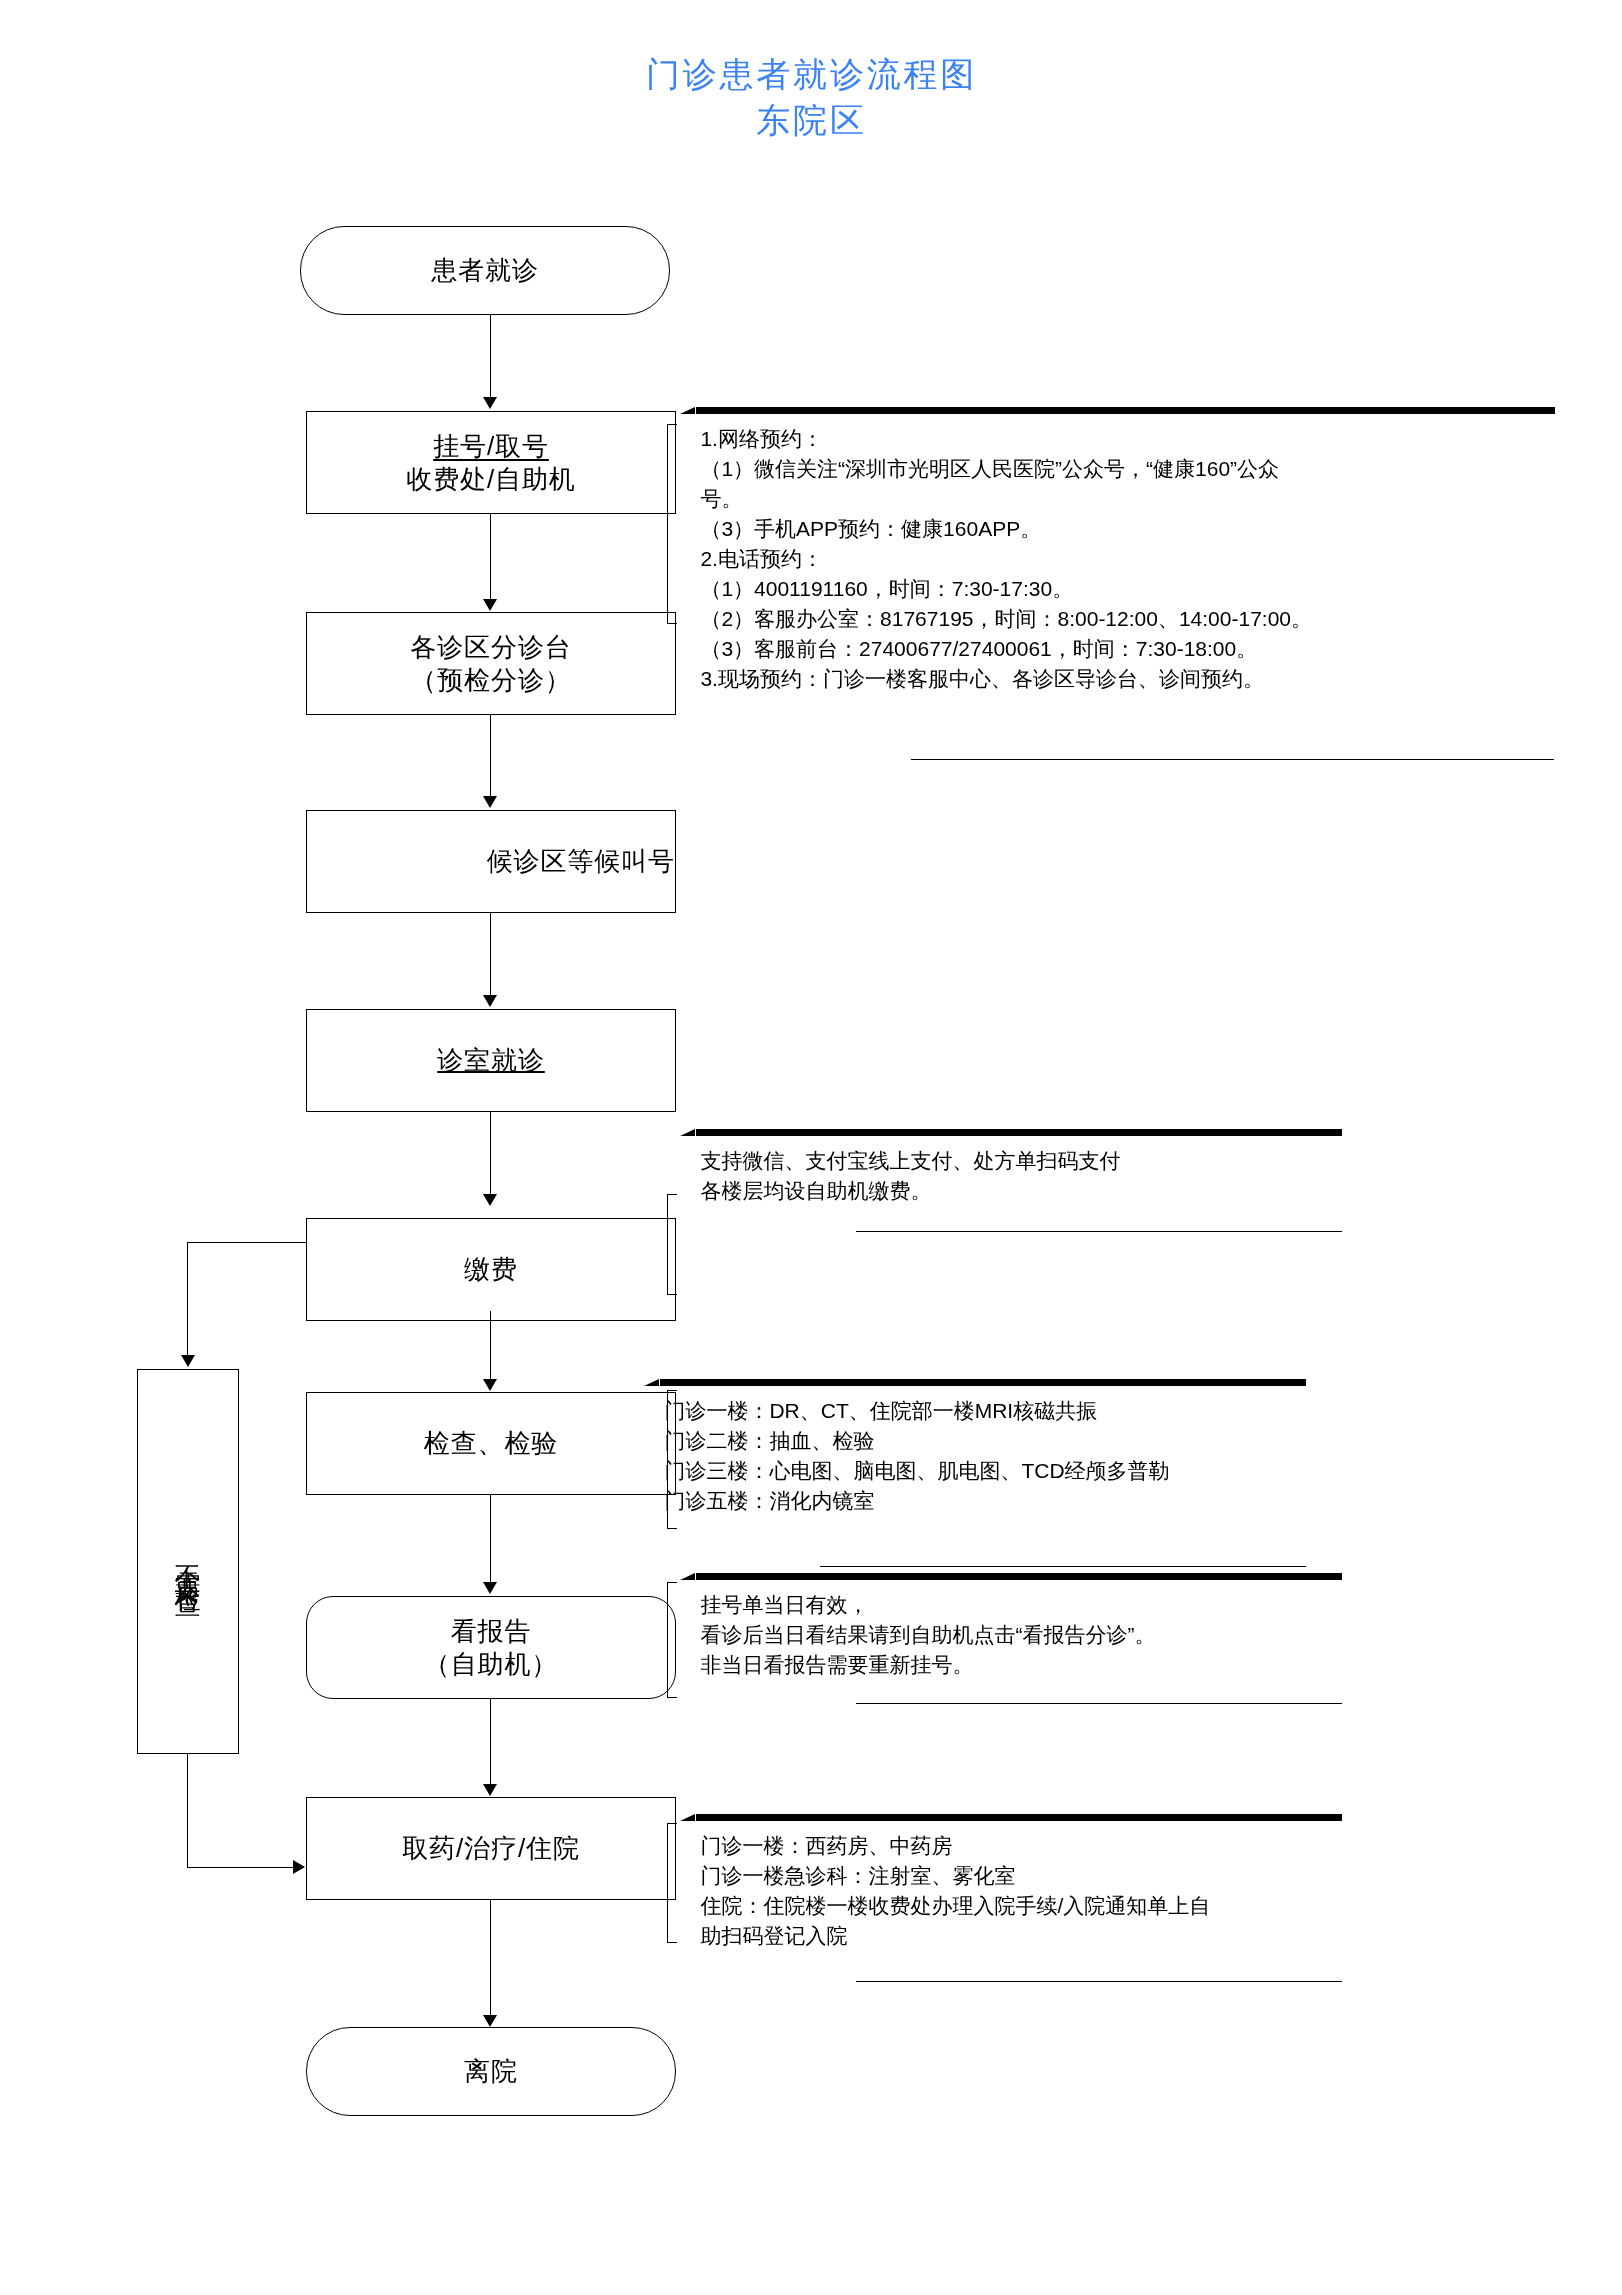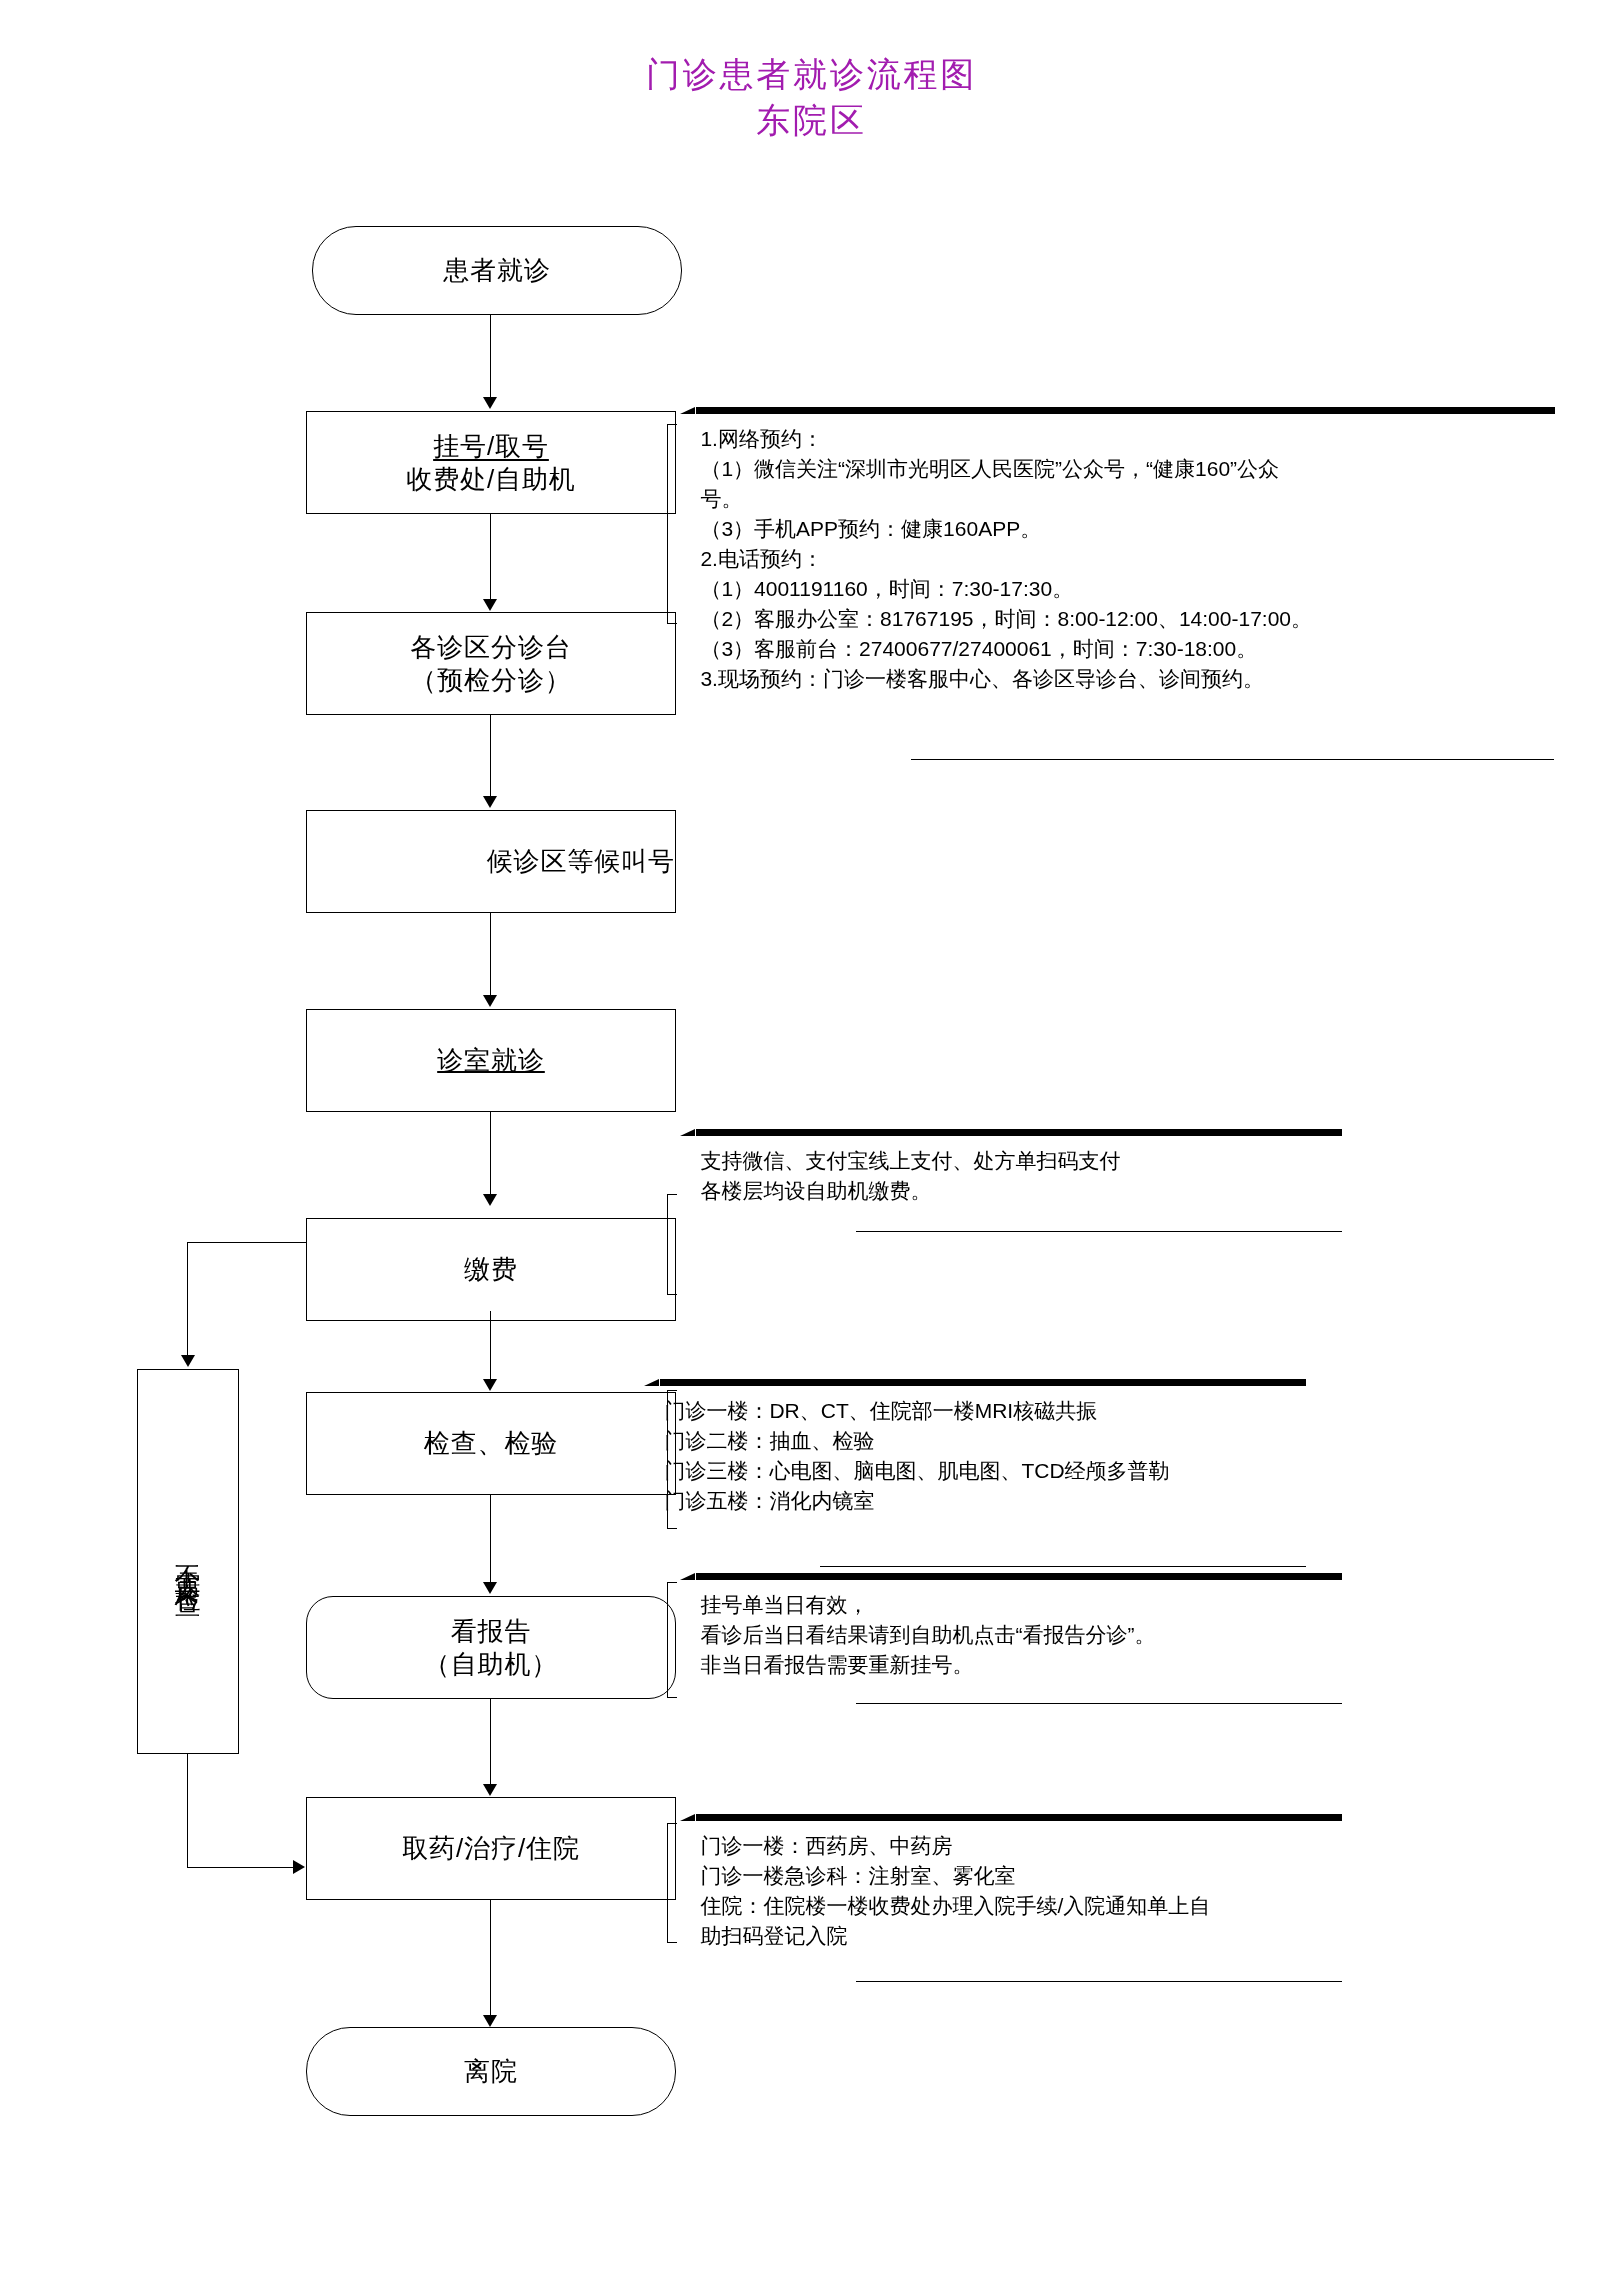--- a/index.html
+++ b/index.html
@@ -6,21 +6,21 @@
   body{
     width:1623px;height:2295px;position:relative;overflow:hidden;
     font-family:"Liberation Sans","DejaVu Sans",sans-serif;
     color:#000000;
   }
   
   #title-block{
     position:absolute;left:0;top:51px;width:1623px;text-align:center;
   }
   #title-block .t-line{
-    font-size:34px;line-height:46px;letter-spacing:2.8px;color:#a21caf;
+    font-size:34px;line-height:46px;letter-spacing:2.8px;color:#3b82f6;
     white-space:nowrap;
   }
 
   
   .node{
     position:absolute;box-sizing:border-box;
     border:1.4px solid #000;background:#fff;
     display:flex;flex-direction:column;align-items:center;justify-content:center;
     text-align:center;
   }
@@ -80,21 +80,21 @@
   }
 </style>
 </head>
 <body>
 
 <div id="title-block">
   <div class="t-line">门诊患者就诊流程图</div>
   <div class="t-line">东院区</div>
 </div>
 
-<div class="node stadium" style="left:312px;top:226px;width:370px;height:89px;">
+<div class="node stadium" style="left:300px;top:226px;width:370px;height:89px;">
   <div class="nline">患者就诊</div>
 </div>
 
 <div class="conn vline" style="left:490px;top:315px;height:83px;"></div>
 <div class="arrow-down" style="left:483px;top:397px;"></div>
 
 <div class="node" style="left:306px;top:411px;width:370px;height:103px;">
   <div class="nline underline">挂号/取号</div>
   <div class="nline">收费处/自助机</div>
 </div>

